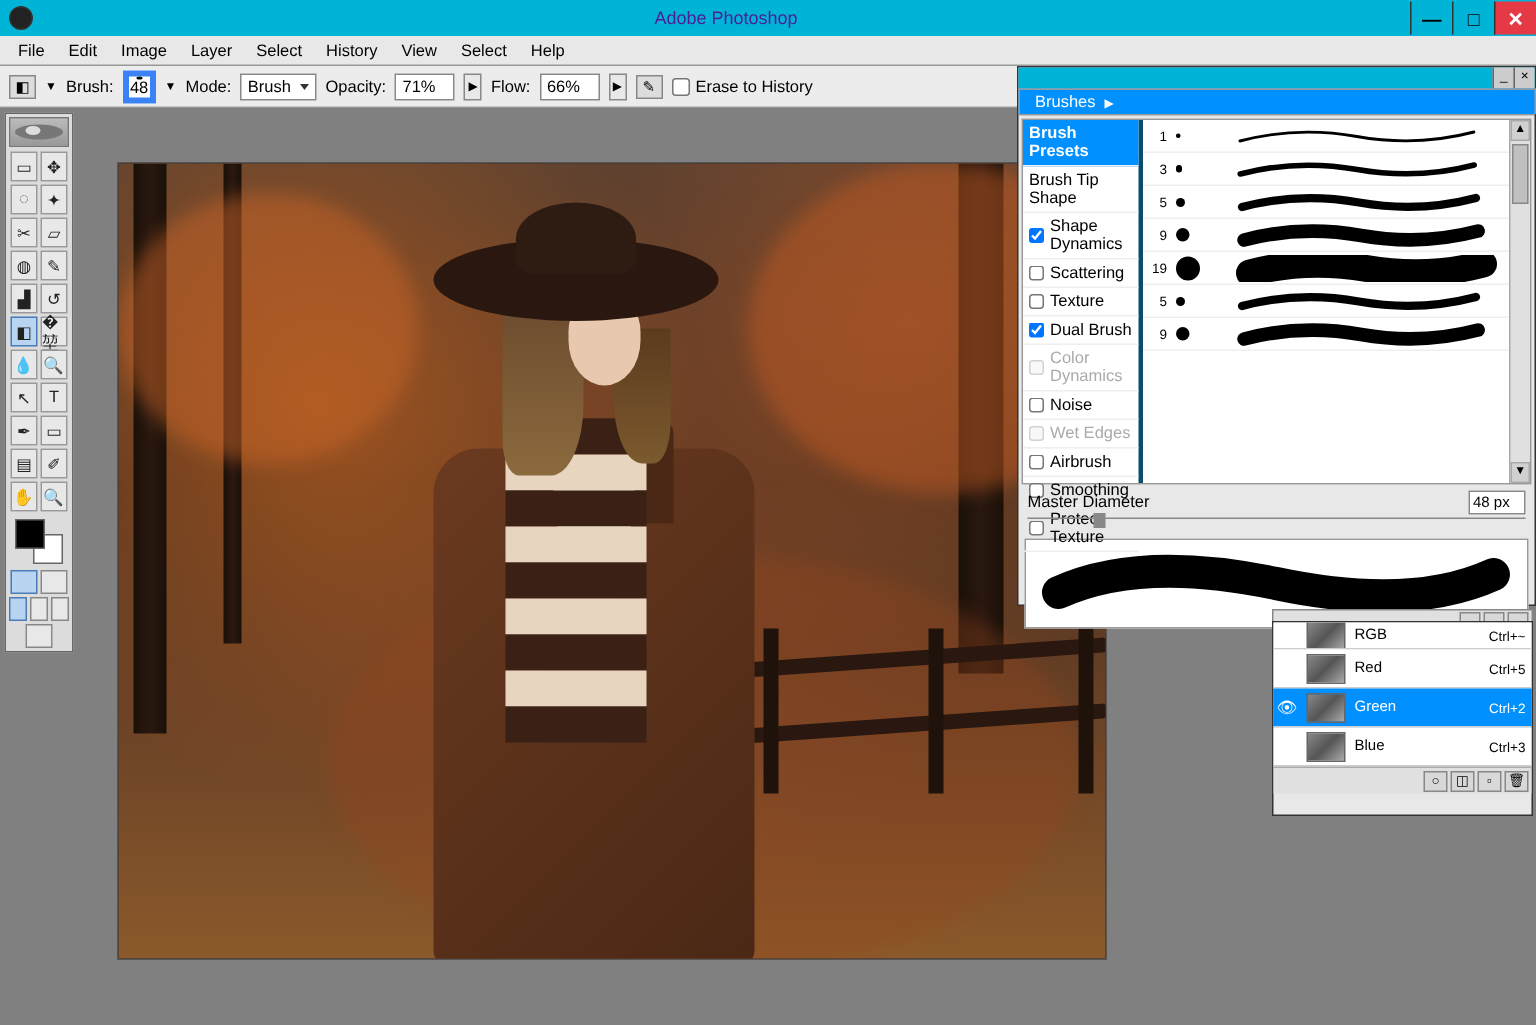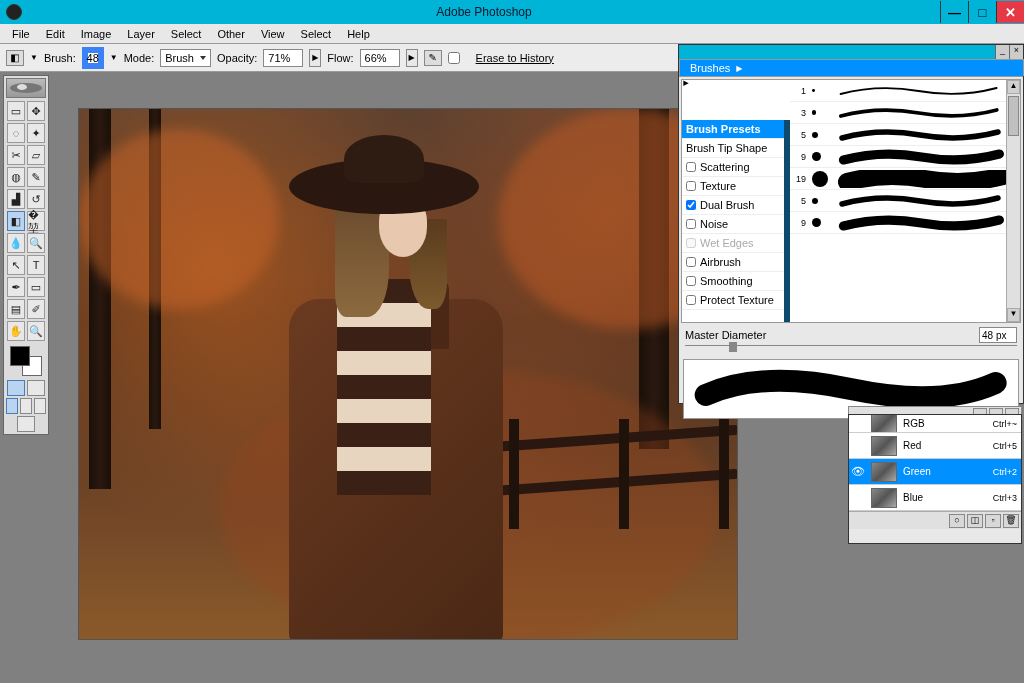--- a/index.html
+++ b/index.html
@@ -1,39 +1,39 @@
 <!DOCTYPE html>
 <html><head>
 <meta charset="utf-8">
 <style>
 * { margin: 0; padding: 0; box-sizing: border-box; font-family: "Segoe UI", Tahoma, sans-serif; font-size: 11px; }
 body { width: 1024px; height: 683px; background: #808080; overflow: hidden; position: relative; }
 
 
 .titlebar { height: 24px; background: #00b4d8; display: flex; align-items: center; position: relative; }
 .titlebar .icon { width: 16px; height: 16px; margin: 0 6px; border: 1px solid #333; border-radius: 50%; background: #222; }
-.titlebar .title { flex: 1; text-align: center; color: #0f172a; font-size: 12px; }
+.titlebar .title { flex: 1; text-align: center; color: #4c1d95; font-size: 12px; }
 .win-btns { display: flex; }
 .win-btn { width: 28px; height: 22px; display: flex; align-items: center; justify-content: center; border-left: 1px solid #333; background: #00b4d8; color: #000; font-weight: bold; font-size: 13px; }
 .win-btn.close { background: #e63946; color: #fff; }
 
 
 .menubar { height: 20px; background: #e8e8e8; border-bottom: 1px solid #999; display: flex; align-items: center; padding: 0 4px; }
 .menu-item { padding: 2px 8px; color: #000; }
 
 
 .optbar { height: 28px; background: #ececec; border-bottom: 1px solid #999; display: flex; align-items: center; padding: 0 6px; gap: 6px; }
 .optbar .lbl { color: #000; }
-.brush-swatch { width: 22px; height: 22px; border: 6px solid #3b82f6; display: flex; flex-direction: column; align-items: center; justify-content: center; background: #fff; font-size: 8px; }
+.brush-swatch { width: 22px; height: 22px; border: 4px solid #3b82f6; display: flex; flex-direction: column; align-items: center; justify-content: center; background: #fff; font-size: 8px; }
 .brush-swatch .dot { width: 4px; height: 4px; background: #000; border-radius: 50%; }
 .dd { border: 1px solid #888; background: #fff; height: 18px; padding: 0 16px 0 4px; position: relative; display: inline-flex; align-items: center; min-width: 50px; }
 .dd::after { content: ""; position: absolute; right: 4px; top: 6px; border-left: 3px solid transparent; border-right: 3px solid transparent; border-top: 4px solid #333; }
 .num-input { border: 1px solid #888; background: #fff; height: 18px; width: 40px; padding: 0 4px; display: inline-flex; align-items: center; }
 .arrow-btn { width: 12px; height: 18px; border: 1px solid #888; background: #e8e8e8; display: inline-flex; align-items: center; justify-content: center; font-size: 8px; }
-.chk { display: inline-flex; align-items: center; gap: 16px; text-decoration: underline; }
+.chk { display: inline-flex; align-items: center; gap: 4px; }
 .chk input { width: 12px; height: 12px; }
 .file-browser-btn { margin-left: auto; border: 1px solid #888; background: #eee; padding: 1px 6px; display: flex; align-items: center; gap: 4px; }
 .doc-icon { width: 12px; height: 14px; border: 1px solid #666; background: #fff; }
 .mini-icon { width: 18px; height: 16px; border: 1px solid #888; background: #ddd; display: inline-flex; align-items: center; justify-content: center; font-size: 10px; }
 
 
 .tools { position: absolute; left: 3px; top: 75px; width: 46px; background: #dcdcdc; border: 1px solid #666; padding: 2px; }
 .tools-header { height: 20px; background: linear-gradient(#bbb,#999); border: 1px solid #777; margin-bottom: 2px; display:flex; align-items:center; justify-content:center; }
 .tools-header svg { width: 36px; height: 14px; }
 .tool-row { display: flex; }
@@ -77,21 +77,21 @@
 
 .panel-brushes { position: absolute; left: 678px; top: 44px; width: 346px; height: 360px; background: #e8e8e8; border: 1px solid #333; }
 .panel-brushes .winbar { height: 14px; background:#00b4d8; display:flex; justify-content:flex-end; }
 .panel-brushes .winbar span { width:14px; text-align:center; font-size:9px; background:#ccc; border-left:1px solid #666; }
 .tabs-row { display:flex; height:18px; background:#d946ef; border-bottom:1px solid #999;flex-direction:column; }
 .tab { padding:2px 10px; border:1px solid #999; border-bottom:none; background:#d0d0d0; margin-right:-1px; font-size:10px; display:flex; align-items:center; }
 .tab.active { background:#0090ff; color:#fff; }
 .tabs-row .spacer { flex:1; }
 .tabs-row .menu-arrow { width:14px; text-align:center; }
 .brushes-body { display:flex; height:244px; border:1px solid #999; margin:2px; background:#fff; }
-.bp-left { width:108px; border-right:6px solid #0c4a6e;margin-top:40px; }
+.bp-left { width:80px; border-right:3px solid #0c4a6e; }
 .bp-item { padding:3px 4px; border-bottom:1px solid #eee; display:flex; align-items:center; gap:4px; font-size:10px; color:#000; }
 .bp-item.hdr { background:#0090ff; color:#fff; font-weight:bold; }
 .bp-item.dis { color:#aaa; }
 .bp-item input { width:10px; height:10px; }
 .bp-right { flex:1; overflow:hidden; position:relative; }
 .stroke-row { display:flex; align-items:center; height:22px; border-bottom:1px solid #eee; padding:0 4px; gap:6px; }
 .stroke-row .sz { width:12px; font-size:9px; text-align:right; }
 .stroke-row .dot { border-radius:50%; background:#000; }
 .stroke-row .wave { flex:1; height:18px; }
 .scroll-v { position:absolute; right:0; top:0; bottom:0; width:14px; background:#e0e0e0; border-left:1px solid #aaa; }
@@ -138,21 +138,21 @@
     <div class="win-btn close">✕</div>
   </div>
 </div>
 
 <div class="menubar">
   <span class="menu-item">File</span>
   <span class="menu-item">Edit</span>
   <span class="menu-item">Image</span>
   <span class="menu-item">Layer</span>
   <span class="menu-item">Select</span>
-  <span class="menu-item">Other</span>
+  <span class="menu-item">History</span>
   <span class="menu-item">View</span>
   <span class="menu-item">Select</span>
   <span class="menu-item">Help</span>
 </div>
 
 <div class="optbar">
   <span class="mini-icon">◧</span>
   <span style="font-size:8px;">▼</span>
   <span class="lbl">Brush:</span>
   <span class="brush-swatch">
@@ -329,30 +329,38 @@
   <div class="brushes-body">
     <div class="bp-left">
       <div class="bp-item hdr">
           <span>Brush Presets</span>
         </div>
       <div id="bp-items">
           <div class="bp-item">
             <span>Brush Tip Shape</span>
           </div>
           <div class="bp-item">
+            <input type="checkbox" checked="" style="">
+            <span>Shape Dynamics</span>
+          </div>
+          <div class="bp-item">
             <input type="checkbox" style="">
             <span>Scattering</span>
           </div>
           <div class="bp-item">
             <input type="checkbox" style="">
             <span>Texture</span>
           </div>
           <div class="bp-item">
             <input type="checkbox" checked="" style="">
             <span>Dual Brush</span>
+          </div>
+          <div class="bp-item dis">
+            <input type="checkbox" disabled="" style="">
+            <span>Color Dynamics</span>
           </div>
           <div class="bp-item">
             <input type="checkbox" style="">
             <span>Noise</span>
           </div>
           <div class="bp-item dis">
             <input type="checkbox" disabled="" style="">
             <span>Wet Edges</span>
           </div>
           <div class="bp-item">

